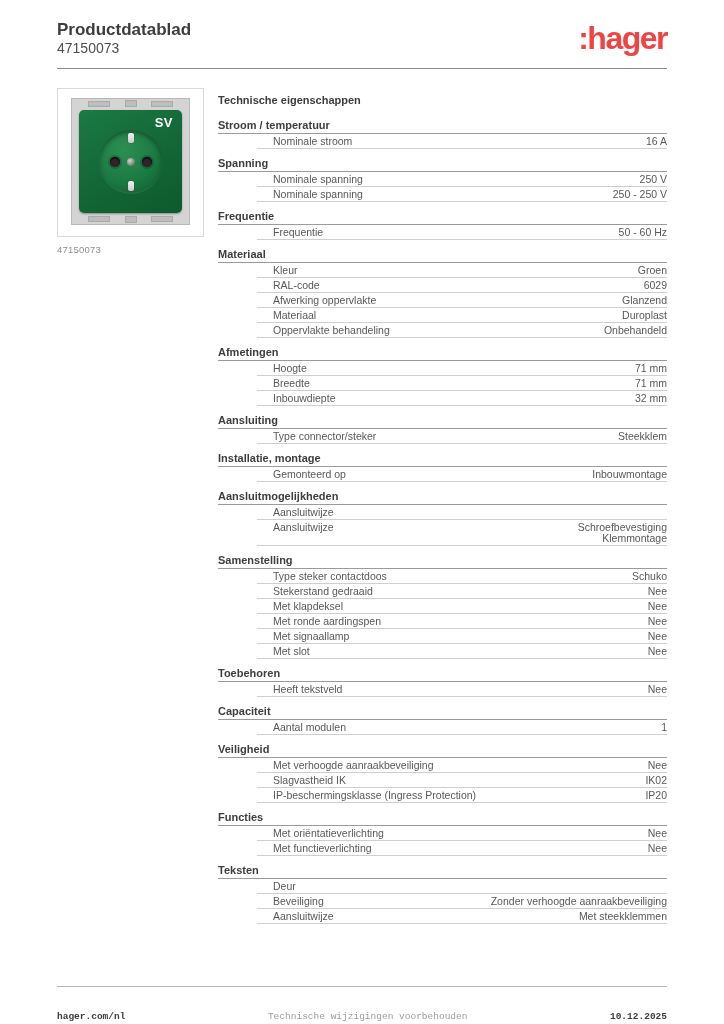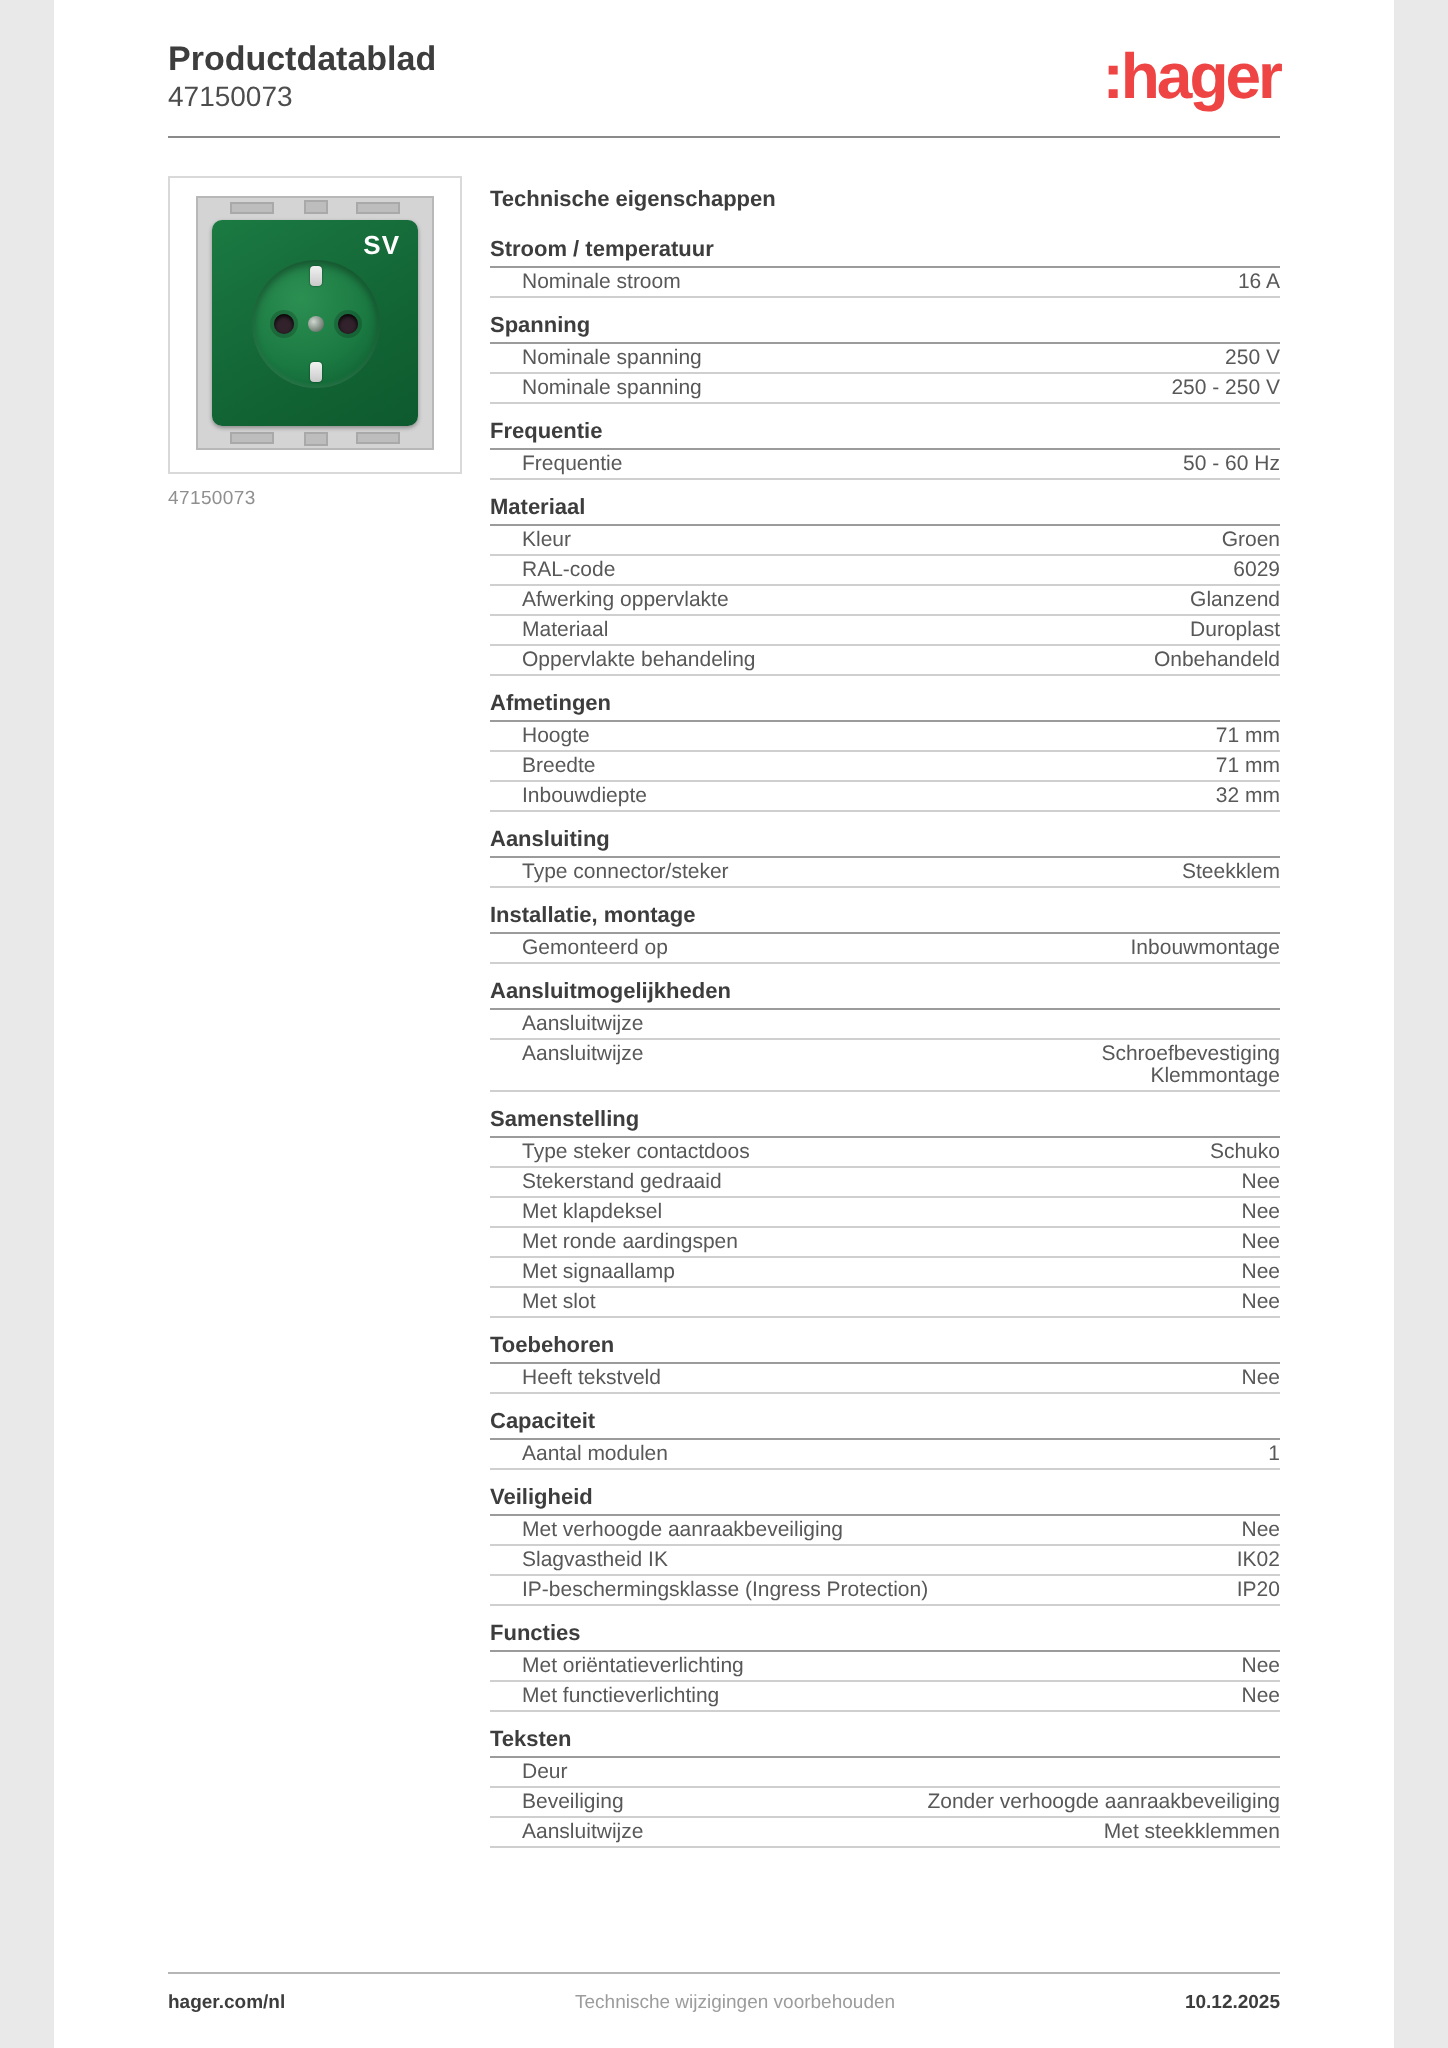--- a/index.html
+++ b/index.html
@@ -1,19 +1,19 @@
 <!DOCTYPE html>
 <html><head>
 <meta charset="utf-8">
 <style>
   * { margin:0; padding:0; box-sizing:border-box; }
   html,body { background:#e9e9e9; }
   body { font-family:"Liberation Sans", sans-serif; }
   .page {
-    position:relative; width:670px; height:1024px; background:#ffffff;
+    position:relative; width:724px; height:1024px; background:#ffffff;
     margin:0 auto; overflow:hidden;
   }
 
   
   .hdr { position:absolute; left:57px; right:57px; top:20px; }
   .hdr-title { font-size:17px; font-weight:bold; color:#3d3d3d; line-height:1.15; }
   .hdr-number { font-size:14px; color:#4d4d4d; line-height:1.25; }
   .logo {
     position:absolute; right:0; top:2px;
     font-size:32px; font-weight:bold; color:#ef4444;
@@ -69,31 +69,32 @@
   .specs { position:absolute; left:218px; right:57px; top:94px; }
   .specs h2 { font-size:11px; font-weight:bold; color:#3d3d3d; margin-bottom:13px; }
   .spec-section { margin-bottom:8px; }
   .sec-title {
     font-size:11px; font-weight:bold; color:#3d3d3d;
     line-height:12px; padding-bottom:2px; border-bottom:1px solid #9b9b9b;
   }
   .spec-row {
     display:flex; align-items:flex-start; justify-content:space-between;
     font-size:10.5px; color:#585858; line-height:11px;
-    padding:2px 0 1px 16px; border-bottom:1px solid #cfcfcf;
+    padding:2px 0 1px 16px; border-bottom:1px solid #cfcfcf;margin-left:39px;
   }
   .spec-row .lbl { text-align:left; padding-right:10px; white-space:nowrap; }
   .spec-row .val { flex:1; text-align:right; white-space:pre-line; }
 
   
   .ftr {
     position:absolute; left:57px; right:57px; top:986px;
-    border-top:1px solid #b5b5b5; padding-top:9px;
+    border-top:1px solid #b5b5b5; padding-top:24px;
     display:flex; justify-content:space-between; align-items:baseline;
     font-size:9.5px;
+    font-family:Liberation Mono, monospace;
   }
   .ftr .site { font-weight:bold; color:#3d3d3d; }
   .ftr .disclaimer { color:#9c9c9c; }
   .ftr .date { font-weight:bold; color:#3d3d3d; }
 </style>
 </head>
 <body>
 
 <div class="page">
 

